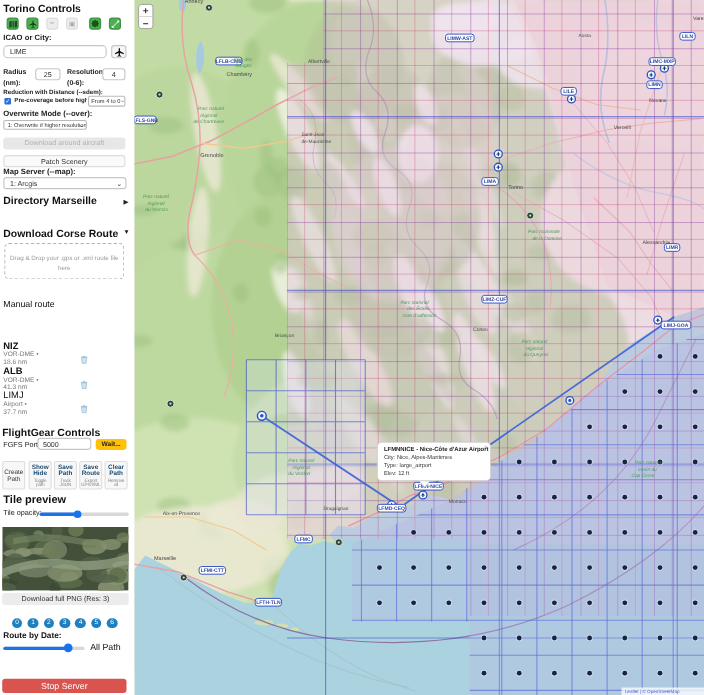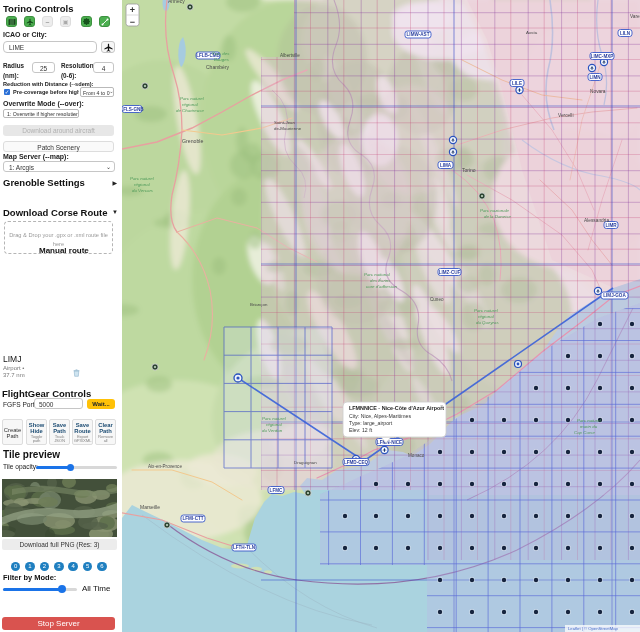--- a/index.html
+++ b/index.html
@@ -641,28 +641,48 @@
 <div style="position:absolute;left:3px;top:108.5px;width:76px;height:9.5px;border:1px solid #b9b9b9;border-radius:2px;background:#fff;font-size:5.2px;color:#333;line-height:9.5px;padding-left:3px;overflow:hidden;">1: Overwrite if higher resolution</div>
 <div style="position:absolute;left:72px;top:110px;font-size:5px;color:#333;">⌄</div>
 
 <div style="position:absolute;left:3px;top:125px;width:111px;height:11px;background:#e7e7e7;border-radius:3px;font-size:6.5px;color:#b0b0b0;line-height:11px;text-align:center;">Download around aircraft</div>
 <div style="position:absolute;left:3px;top:140.5px;width:111px;height:11px;background:#fafafa;border:1px solid #ddd;border-radius:3px;font-size:6.5px;color:#333;line-height:11px;text-align:center;box-sizing:border-box;">Patch Scenery</div>
 
 <div style="position:absolute;left:3px;top:153px;font-size:7px;font-weight:bold;color:#222;">Map Server (--map):</div>
 <div style="position:absolute;left:3px;top:161px;width:112px;height:11px;border:1px solid #c6c6c6;border-radius:3px;background:#fff;font-size:6.5px;color:#333;line-height:11px;padding-left:5px;">1: Arcgis</div>
 <div style="position:absolute;left:106px;top:163px;font-size:6px;color:#333;">⌄</div>
 
-<div style="position:absolute;left:3px;top:177px;font-size:9.5px;font-weight:bold;color:#111;">Grenoble Settings</div>
+<div style="position:absolute;left:3px;top:177px;font-size:9.5px;font-weight:bold;color:#111;">Directory Marseille</div>
 <div style="position:absolute;right:5px;top:179px;font-size:6px;color:#222;">▶</div>
 
 <div style="position:absolute;left:3px;top:207px;font-size:9.5px;font-weight:bold;color:#111;">Download Corse Route</div>
 <div style="position:absolute;right:4px;top:209px;font-size:6px;color:#222;">▼</div>
 <div style="position:absolute;left:4px;top:221px;width:109px;height:33px;border:1px dashed #b5b5b5;border-radius:4px;font-size:5.7px;color:#999;text-align:center;padding-top:9px;box-sizing:border-box;line-height:1.5;">Drag &amp; Drop your .gpx or .xml route file<br>here</div>
 
-<div style="position:absolute;left:3px;top:246px;font-size:8px;font-weight:bold;color:#111;margin-left:36px;">Manual route</div>
+<div style="position:absolute;left:3px;top:272px;font-size:8px;font-weight:normal;color:#111;">Manual route</div>
+<div style="position:absolute;left:3px;top:311px;width:110px;">
+<div style="font-size:8.5px;font-weight:bold;color:#111;line-height:7px;">NIZ</div>
+<div style="font-size:6px;color:#777;line-height:6.5px;margin-top:1.5px;">VOR-DME •</div>
+<div style="font-size:6px;color:#777;line-height:6.5px;margin-top:0.5px;">18.6 nm</div>
+<div style="position:absolute;left:70px;top:7px;"><svg width="7" height="8" viewBox="0 0 7 8">
+          <path d="M1.2,2 L5.8,2 L5.3,7.3 L1.7,7.3 Z" fill="#cfe4f0" stroke="#8fb4cc" stroke-width="0.6"></path>
+          <line x1="0.6" y1="1.6" x2="6.4" y2="1.6" stroke="#8fb4cc" stroke-width="0.7"></line>
+          <line x1="2.6" y1="0.8" x2="4.4" y2="0.8" stroke="#8fb4cc" stroke-width="0.7"></line>
+        </svg></div>
+</div>
+<div style="position:absolute;left:3px;top:334px;width:110px;">
+<div style="font-size:8.5px;font-weight:bold;color:#111;line-height:7px;">ALB</div>
+<div style="font-size:6px;color:#777;line-height:6.5px;margin-top:1.5px;">VOR-DME •</div>
+<div style="font-size:6px;color:#777;line-height:6.5px;margin-top:0.5px;">41.3 nm</div>
+<div style="position:absolute;left:70px;top:7px;"><svg width="7" height="8" viewBox="0 0 7 8">
+          <path d="M1.2,2 L5.8,2 L5.3,7.3 L1.7,7.3 Z" fill="#cfe4f0" stroke="#8fb4cc" stroke-width="0.6"></path>
+          <line x1="0.6" y1="1.6" x2="6.4" y2="1.6" stroke="#8fb4cc" stroke-width="0.7"></line>
+          <line x1="2.6" y1="0.8" x2="4.4" y2="0.8" stroke="#8fb4cc" stroke-width="0.7"></line>
+        </svg></div>
+</div>
 <div style="position:absolute;left:3px;top:356px;width:110px;">
 <div style="font-size:8.5px;font-weight:normal;color:#111;line-height:7px;">LIMJ</div>
 <div style="font-size:6px;color:#777;line-height:6.5px;margin-top:1.5px;">Airport •</div>
 <div style="font-size:6px;color:#777;line-height:6.5px;margin-top:0.5px;">37.7 nm</div>
 <div style="position:absolute;left:70px;top:7px;"><svg width="7" height="8" viewBox="0 0 7 8">
           <path d="M1.2,2 L5.8,2 L5.3,7.3 L1.7,7.3 Z" fill="#cfe4f0" stroke="#8fb4cc" stroke-width="0.6"></path>
           <line x1="0.6" y1="1.6" x2="6.4" y2="1.6" stroke="#8fb4cc" stroke-width="0.7"></line>
           <line x1="2.6" y1="0.8" x2="4.4" y2="0.8" stroke="#8fb4cc" stroke-width="0.7"></line>
         </svg></div>
 </div>
@@ -744,19 +764,19 @@
         <path d="M10,10 Q40,4 70,10 Q95,15 115,8 L115,14 Q90,20 65,15 Q35,10 10,16 Z" fill="#7c8a68" opacity="0.6"></path>
       </svg></div>
 <div style="position:absolute;left:2px;top:539px;width:115px;height:11px;background:#ececec;border-radius:2px;font-size:6.5px;color:#333;line-height:11px;text-align:center;">Download full PNG (Res: 3)</div>
 <div style="position:absolute;left:10.8px;top:561.5px;width:9.6px;height:9.6px;background:#1f7fc0;border-radius:50%;color:#fff;font-size:6px;line-height:9.6px;text-align:center;">0</div>
     <div style="position:absolute;left:25.2px;top:561.5px;width:9.6px;height:9.6px;background:#1f7fc0;border-radius:50%;color:#fff;font-size:6px;line-height:9.6px;text-align:center;">1</div>
     <div style="position:absolute;left:39.6px;top:561.5px;width:9.6px;height:9.6px;background:#1f7fc0;border-radius:50%;color:#fff;font-size:6px;line-height:9.6px;text-align:center;">2</div>
     <div style="position:absolute;left:54.0px;top:561.5px;width:9.6px;height:9.6px;background:#1f7fc0;border-radius:50%;color:#fff;font-size:6px;line-height:9.6px;text-align:center;">3</div>
     <div style="position:absolute;left:68.4px;top:561.5px;width:9.6px;height:9.6px;background:#1f7fc0;border-radius:50%;color:#fff;font-size:6px;line-height:9.6px;text-align:center;">4</div>
     <div style="position:absolute;left:82.8px;top:561.5px;width:9.6px;height:9.6px;background:#1f7fc0;border-radius:50%;color:#fff;font-size:6px;line-height:9.6px;text-align:center;">5</div>
     <div style="position:absolute;left:97.2px;top:561.5px;width:9.6px;height:9.6px;background:#1f7fc0;border-radius:50%;color:#fff;font-size:6px;line-height:9.6px;text-align:center;">6</div>
-<div style="position:absolute;left:3px;top:573px;font-size:7.5px;font-weight:bold;color:#111;">Filter by Mode:</div>
+<div style="position:absolute;left:3px;top:573px;font-size:7.5px;font-weight:bold;color:#111;">Route by Date:</div>
 <div style="position:absolute;left:3px;top:588px;width:74px;height:3px;background:#d8d8d8;border-radius:2px;"></div>
 <div style="position:absolute;left:3px;top:588px;width:59px;height:3px;background:#1a73e8;border-radius:2px;"></div>
 <div style="position:absolute;left:58px;top:585px;width:8px;height:8px;background:#1a73e8;border-radius:50%;"></div>
-<div style="position:absolute;left:82px;top:584px;font-size:8px;color:#111;">All Time</div>
+<div style="position:absolute;left:82px;top:584px;font-size:8px;color:#111;">All Path</div>
 <div style="position:absolute;left:2px;top:616.5px;width:113px;height:13px;background:#d9534f;border-radius:3px;color:#fff;font-size:8px;line-height:13px;text-align:center;">Stop Server</div>
 </div>
 
 </body></html>

